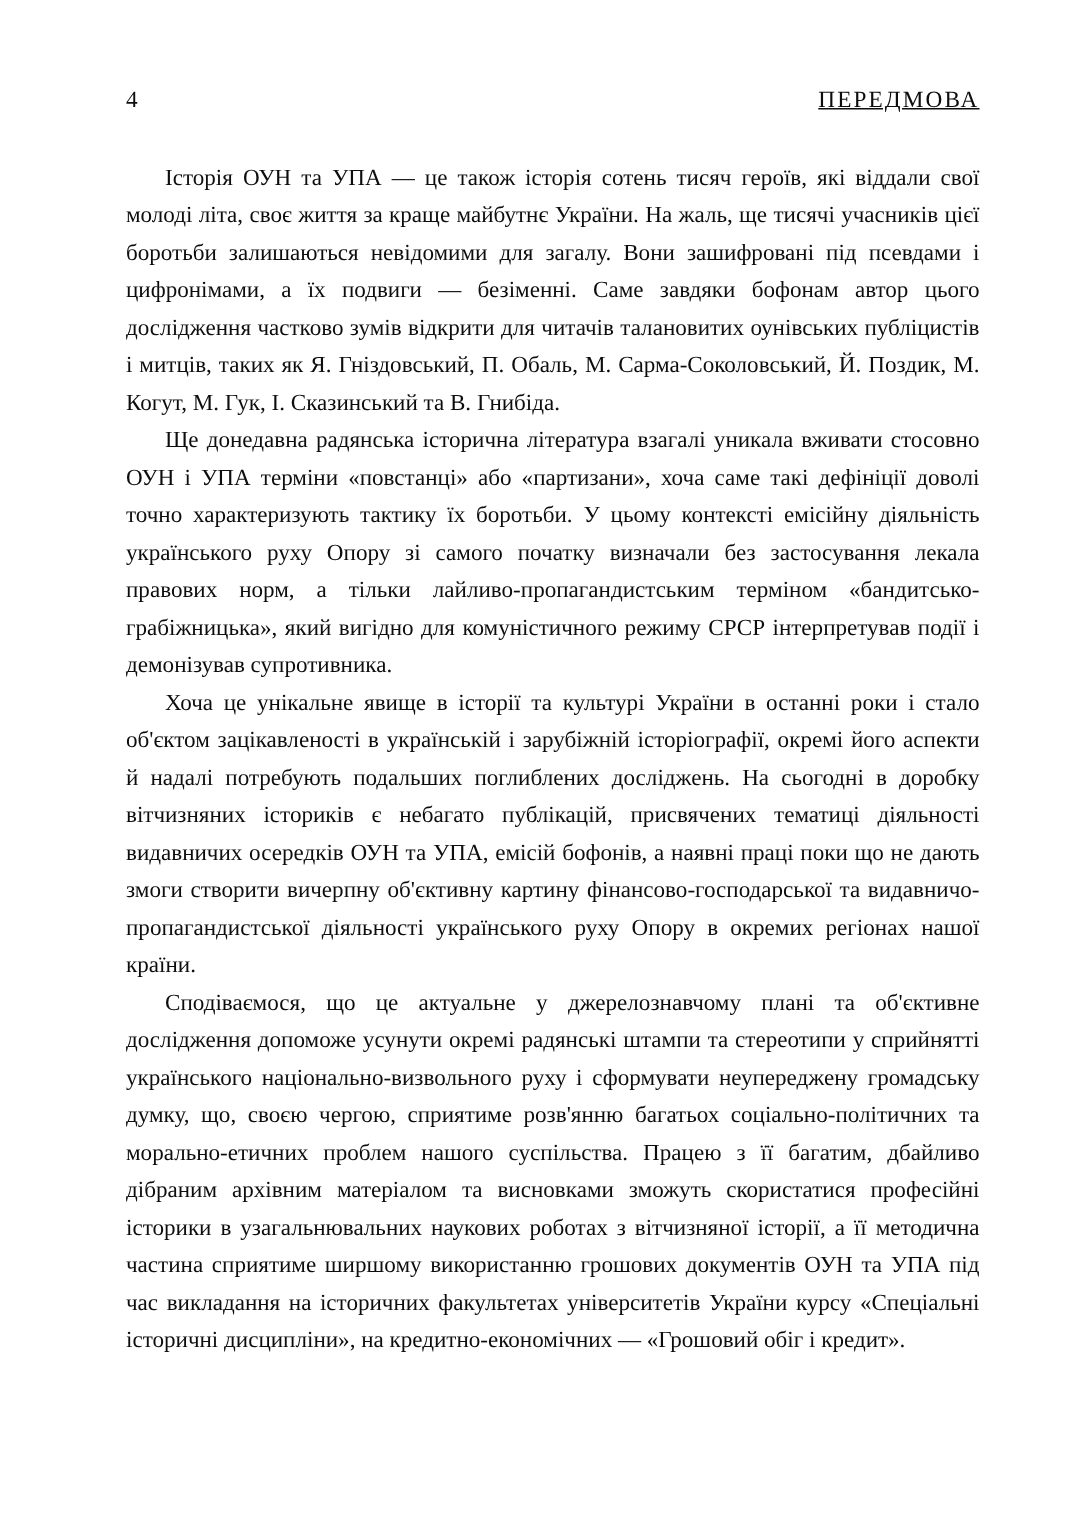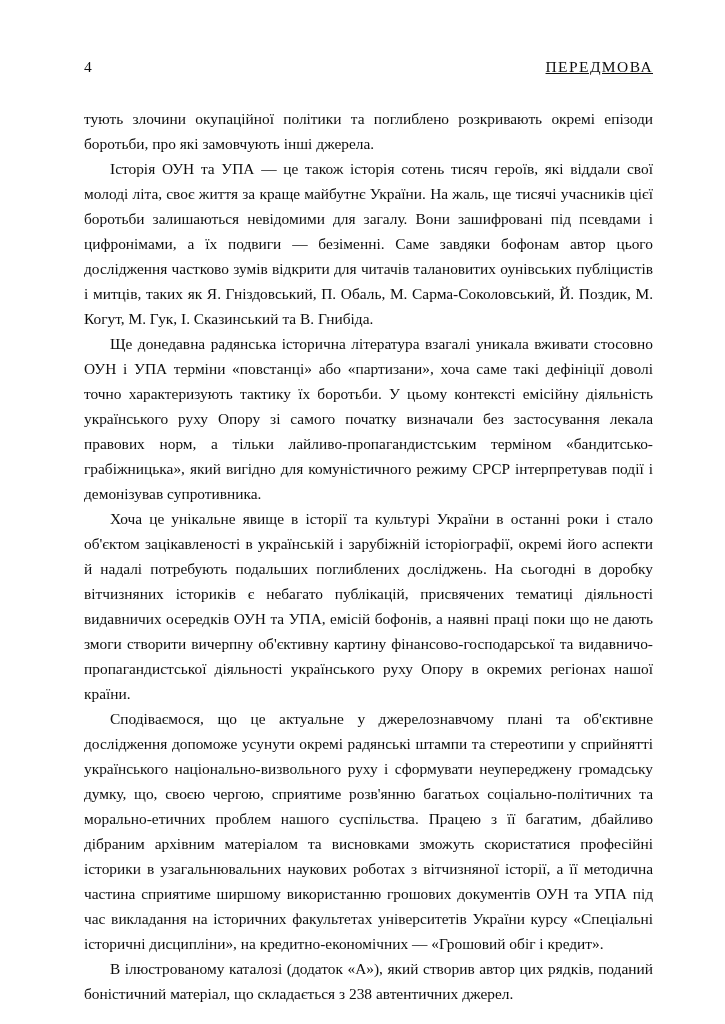--- a/index.html
+++ b/index.html
@@ -59,21 +59,19 @@
 <body>
 
 <div class="page">
 
   <div class="running-head">
     <span class="folio">4</span>
     <span class="head-title">ПЕРЕДМОВА</span>
   </div>
 
   <div class="body-text">
-    <p class="no-indent">туют­ь злочини окупаційної політики та поглиблено розкривають окремі епізоди боротьби, про які замовчують інші джерела.</p>
     <p>Історія ОУН та УПА — це також історія сотень тисяч героїв, які віддали свої молоді літа, своє життя за краще майбутнє України. На жаль, ще тисячі учасників цієї боротьби залишаються невідомими для загалу. Вони зашифровані під псевдами і цифронімами, а їх подвиги — безіменні. Саме завдяки бофонам автор цього дослідження частково зумів відкрити для читачів талановитих оунівських публіцистів і митців, таких як Я. Гніздовський, П. Обаль, М. Сарма-Соколовський, Й. Поздик, М. Когут, М. Гук, І. Сказинський та В. Гнибіда.</p>
     <p>Ще донедавна радянська історична література взагалі уникала вживати стосовно ОУН і УПА терміни «повстанці» або «партизани», хоча саме такі дефініції доволі точно характеризують тактику їх боротьби. У цьому контексті емісійну діяльність українського руху Опору зі самого початку визначали без застосування лекала правових норм, а тільки лайливо-пропагандистським терміном «бандитсько- грабіжницька», який вигідно для комуністичного режиму СРСР інтерпретував події і демонізував супротивника.</p>
     <p>Хоча це унікальне явище в історії та культурі України в останні роки і стало об'єктом зацікавленості в українській і зарубіжній історіографії, окремі його аспекти й надалі потребують подальших поглиблених досліджень. На сьогодні в доробку вітчизняних істориків є небагато публікацій, присвячених тематиці діяльності видавничих осередків ОУН та УПА, емісій бофонів, а наявні праці поки що не дають змоги створити вичерпну об'єктивну картину фінансово-господарської та видавничо-пропагандистської діяльності українського руху Опору в окремих регіонах нашої країни.</p>
     <p>Сподіваємося, що це актуальне у джерелознавчому плані та об'єктивне дослідження допоможе усунути окремі радянські штампи та стереотипи у сприйнятті українського національно-визвольного руху і сформувати неупереджену громадську думку, що, своєю чергою, сприятиме розв'янню багатьох соціально-політичних та морально-етичних проблем нашого суспільства. Працею з її багатим, дбайливо дібраним архівним матеріалом та висновками зможуть скористатися професійні історики в узагальнювальних наукових роботах з вітчизняної історії, а її методична частина сприятиме ширшому використанню грошових документів ОУН та УПА під час викладання на історичних факультетах університетів України курсу «Спеціальні історичні дисципліни», на кредитно-економічних — «Грошовий обіг і кредит».</p>
-    <p>В ілюстрованому каталозі (додаток «А»), який створив автор цих рядків, поданий боністичний матеріал, що складається з 238 автентичних джерел.</p>
   </div>
 
 </div>
 
 </body></html>

